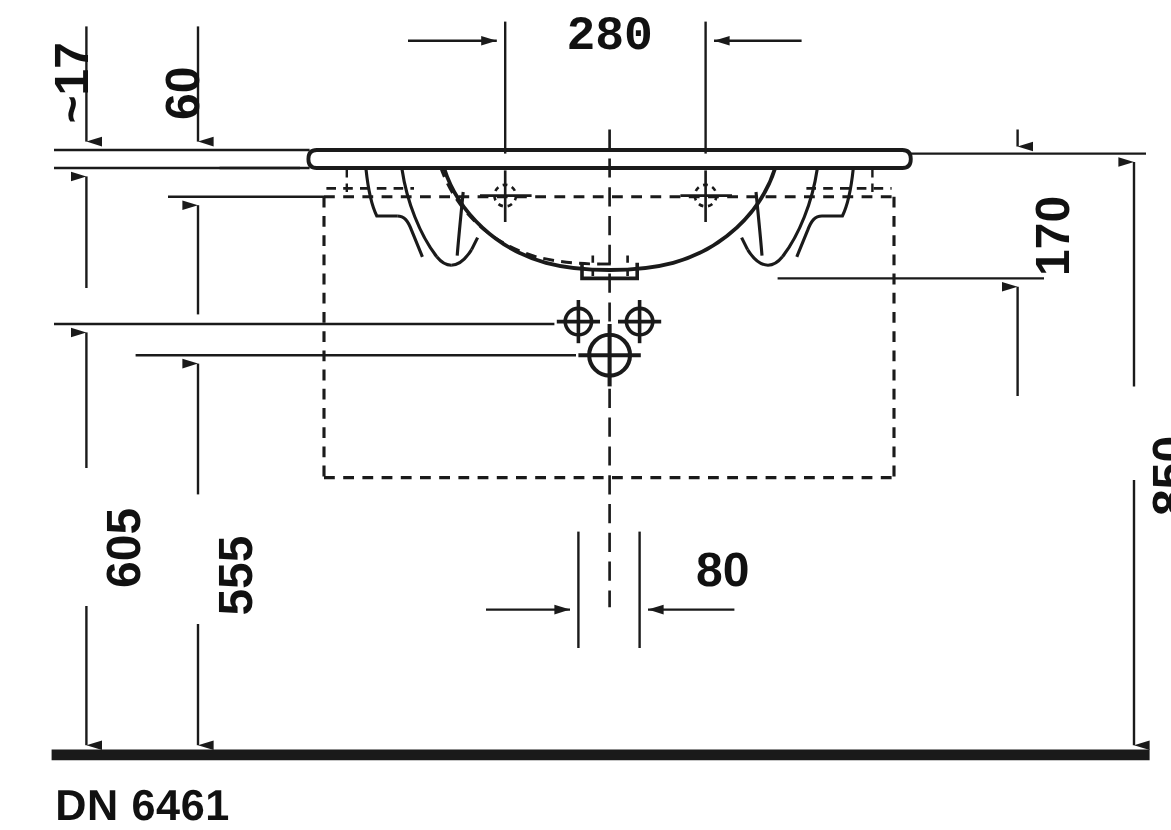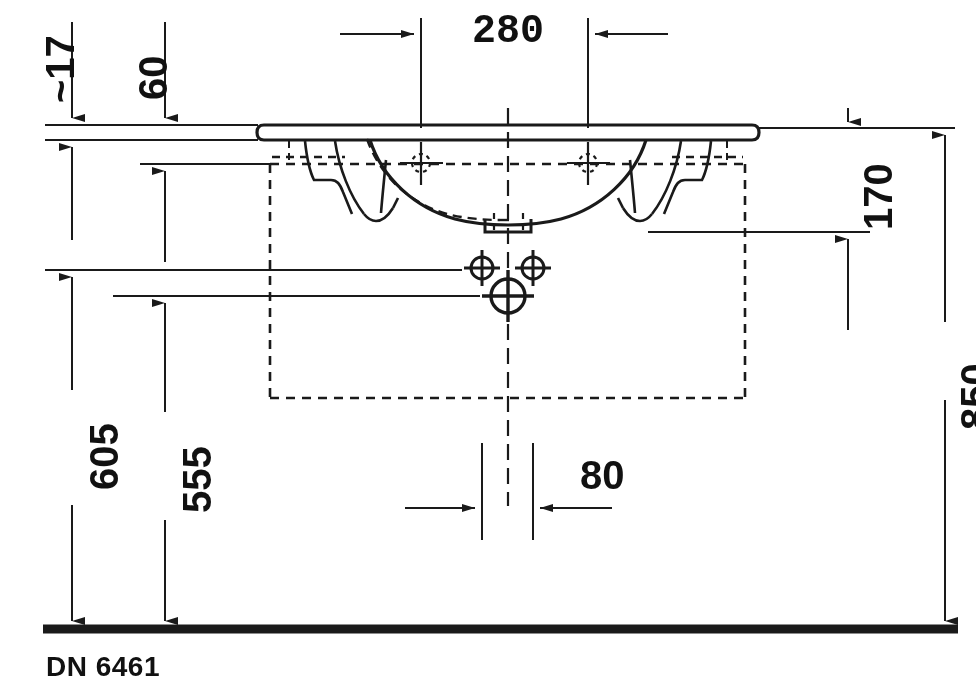--- a/index.html
+++ b/index.html
@@ -4,21 +4,21 @@
 <style>
   html,body{margin:0;padding:0;background:#ffffff;}
   body{width:976px;height:692px;overflow:hidden;
        font-family:"Liberation Sans",sans-serif;}
   #stage{position:relative;width:976px;height:692px;background:#fff;}
   svg#dwg{position:absolute;left:0;top:0;width:976px;height:692px;display:block;}
   .lbl{position:absolute;font-family:"Liberation Sans",sans-serif;
        font-weight:bold;color:#111111;white-space:nowrap;line-height:1;}
   .rot{transform-origin:0 0;transform:rotate(-90deg);}
   .sz-dim{font-size:40px;letter-spacing:0px;}
-  .sz-part{font-size:28px;letter-spacing:0.5px;}
+  .sz-part{font-size:36px;letter-spacing:0.5px;}
 </style>
 </head>
 <body>
 
 <div id="stage">
 
   <svg id="dwg" viewBox="0 0 976 692">
     <defs>
       <marker id="arrDown" markerWidth="10" markerHeight="14" refX="5" refY="13" orient="auto" markerUnits="userSpaceOnUse">
         <path d="M1,0 L9,0 L5,13 Z" fill="#1a1a1a"></path>

